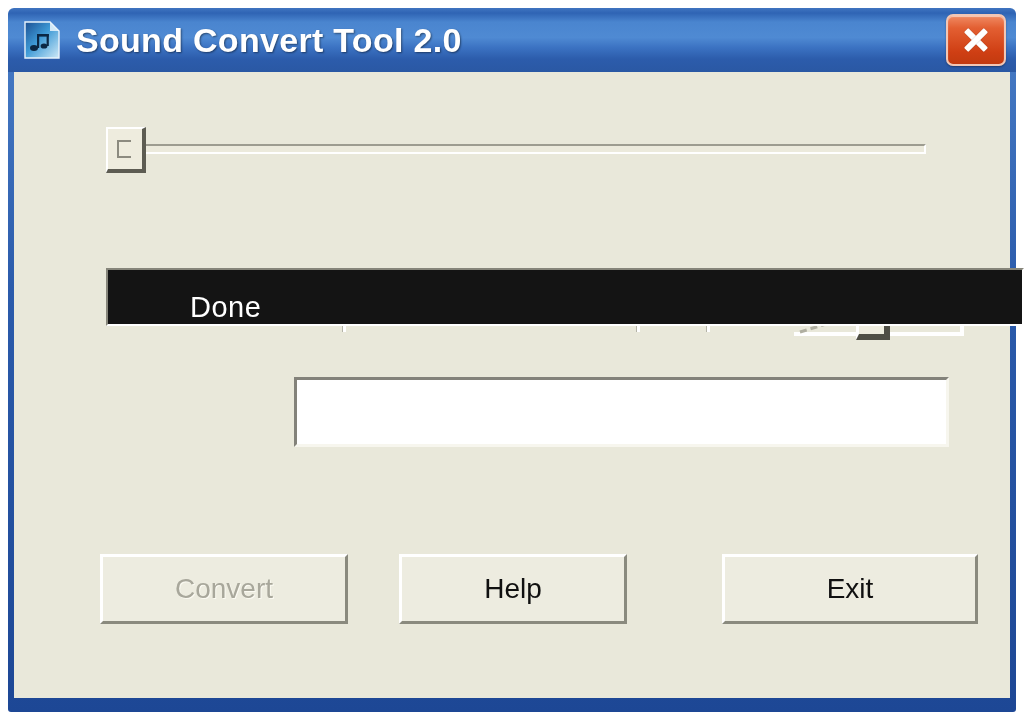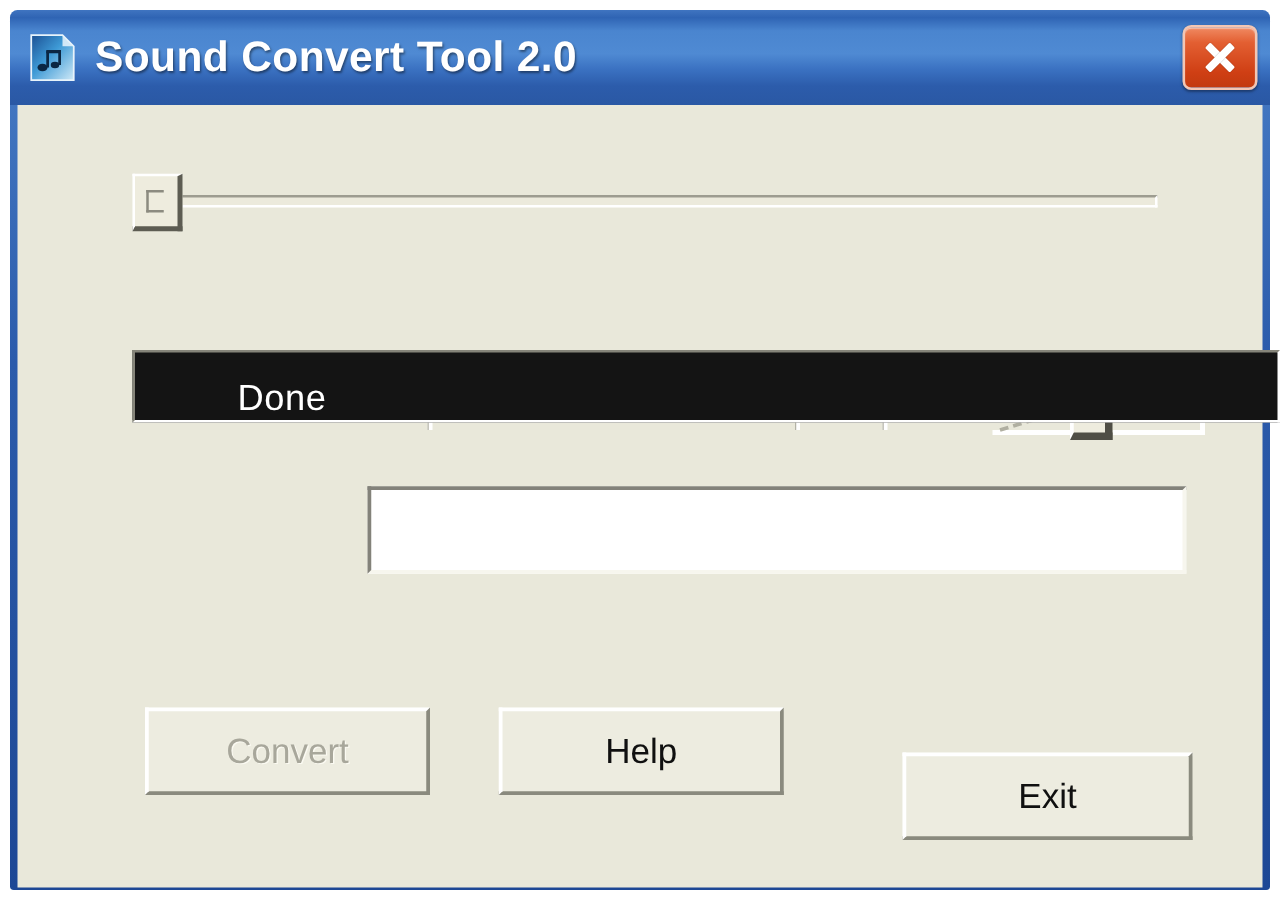--- a/index.html
+++ b/index.html
@@ -17,21 +17,21 @@
     width: 1008px; height: 704px;
     background: linear-gradient(to bottom, #4a7fc8 0%, #2b5bab 40%, #1d4795 100%);
     border-radius: 9px 9px 3px 3px;
     box-sizing: border-box;
     padding: 0 6px 6px 6px;
   }
 
   
   #titlebar {
     position: relative;
-    height: 76px;
+    height: 64px;
     border-radius: 6px 6px 0 0;
     background: linear-gradient(to bottom,
         #3f74c0 0%, #2f64b4 8%, #4a85cf 22%,
         #4f8ad3 46%, #3b72c2 62%, #2c5cab 80%, #2a58a4 100%);
     display: flex;
     align-items: center;
     margin: 0 -6px;
     padding: 0 6px;
     box-sizing: border-box;
   }
@@ -253,23 +253,23 @@
     cursor: pointer;
     display: flex; align-items: center; justify-content: center;
     padding: 0;
   }
   .bbtn.enabled { color: #101010; }
   .bbtn.disabled {
     color: #a8a79b;
     text-shadow: 1px 1px 0 #fbfaf2;
     cursor: default;
   }
-  #convert-btn { left: 86px;  width: 228px; margin-left: 16px; }
+  #convert-btn { left: 86px;  width: 248px; }
   #help-btn    { left: 385px; width: 228px; }
-  #exit-btn    { left: 708px; width: 232px; margin-top: 36px; }
+  #exit-btn    { left: 708px; width: 256px; }
 </style>
 </head>
 <body>
 
 <div id="window">
 
   <div id="titlebar">
     <div id="win-icon">
       <svg width="40" height="40" viewBox="0 0 40 40">
         <defs>

